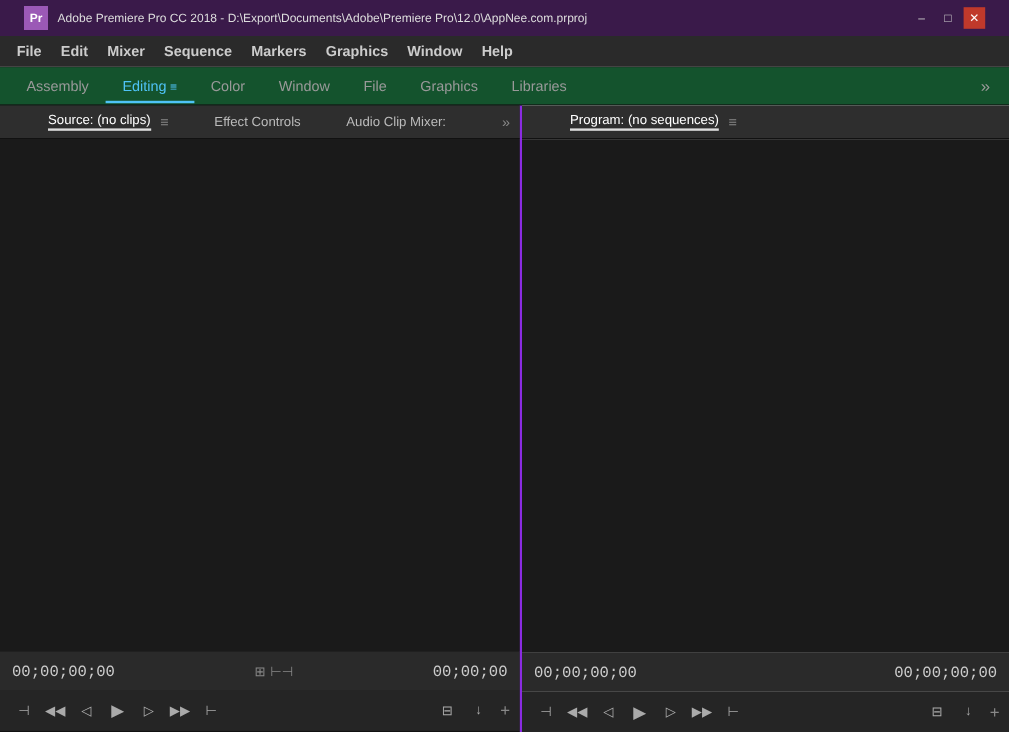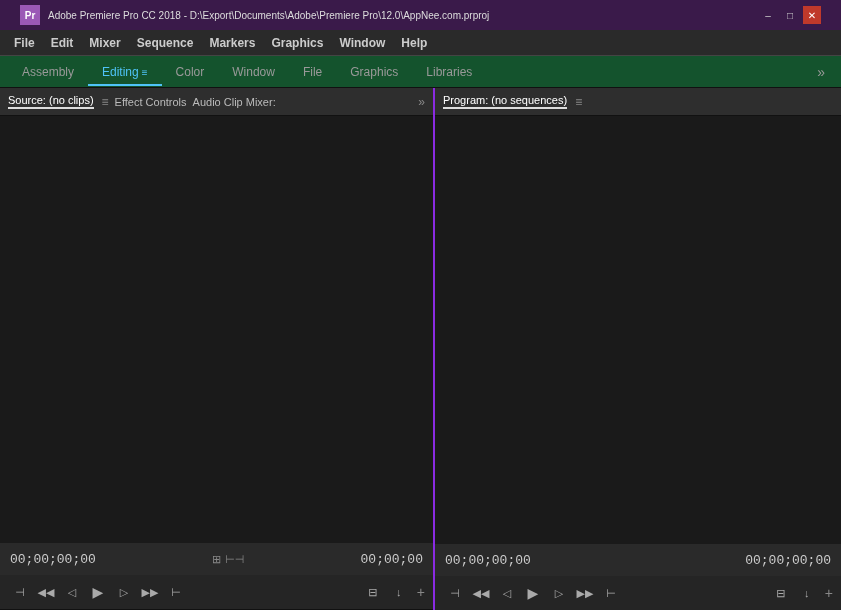--- a/index.html
+++ b/index.html
@@ -150,20 +150,21 @@
       display: flex;
       align-items: center;
       padding: 0 8px;
       gap: 6px;
       border-bottom: 1px solid #111;
     }
     .panel-header-title {
       font-size: 11px;
       color: #bbb;
       cursor: pointer;
+      margin-left: 32px;
     }
     .panel-header-title.active {
       color: #fff;
       border-bottom: 2px solid #ddd;
       padding-bottom: 1px;
     }
     .panel-menu-icon {
       font-size: 12px;
       color: #888;
       cursor: pointer;

